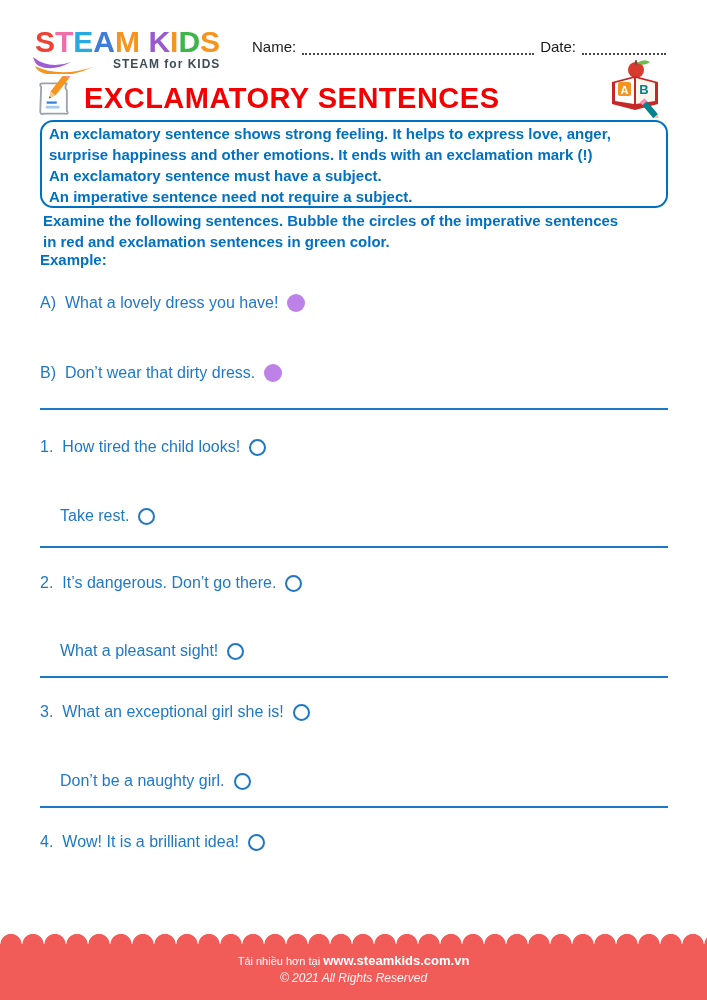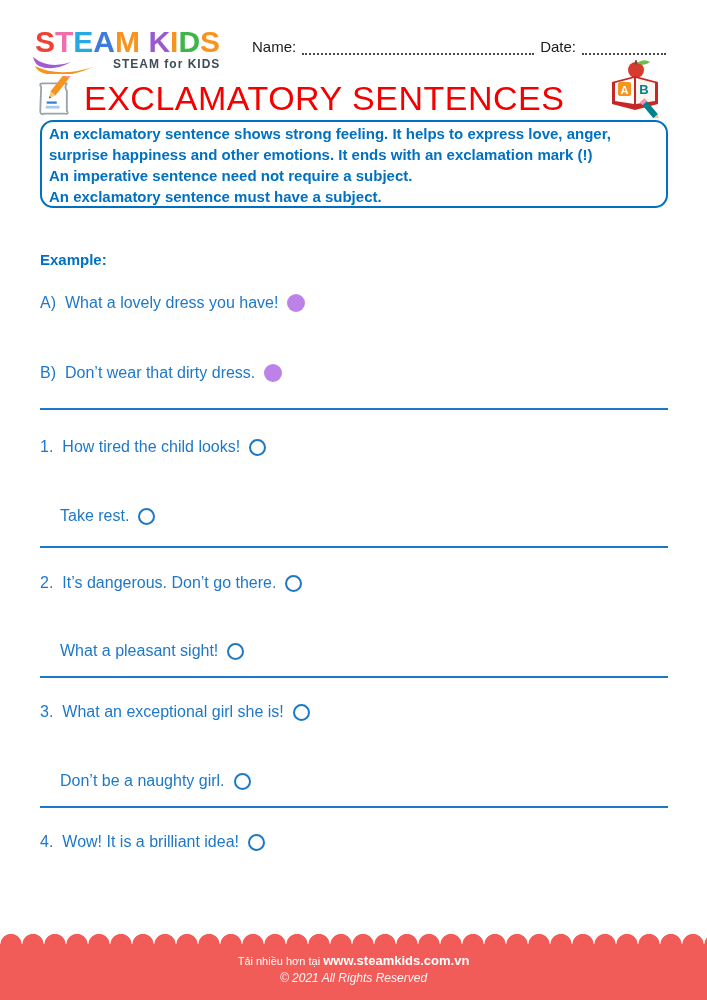--- a/index.html
+++ b/index.html
@@ -14,21 +14,21 @@
   .logo-letters { font-size:30px; font-weight:900; letter-spacing:0px; line-height:32px; white-space:pre; }
   .logo-swoosh { position:absolute; left:-4px; top:28px; }
   .logo-tagline { position:absolute; left:78px; top:31px; font-size:12px; font-weight:bold;
     color:#3d4d57; letter-spacing:1px; white-space:nowrap; }
   .namedate { position:absolute; left:252px; top:38px; width:424px; display:flex; align-items:center; font-size:15px; color:#1a1a1a; }
   .dotline { border-bottom:2px dotted #4a4a4a; height:16px; margin:0 6px; }
   .dotline.name { width:232px; }
   .dotline.date { width:84px; }
   
   .title-row { position:absolute; left:32px; top:76px; display:flex; align-items:center; }
-  .title-text { margin-left:8px; font-size:34px; font-weight:400; letter-spacing:0.5px;
+  .title-text { margin-left:8px; font-size:29px; font-weight:700; letter-spacing:0.5px;
     color:var(--red-title,#f40000); white-space:nowrap; }
   .book-icon { position:absolute; left:606px; top:58px; }
   
   .info-box { position:absolute; left:40px; top:120px; width:628px; height:88px;
     border:2px solid var(--blue-bold,#0070c0); border-radius:13px; padding:1px 7px;
     color:var(--blue-bold,#0070c0); font-weight:bold; font-size:15px; line-height:21px; }
   .info-line { white-space:nowrap; }
   
   .instructions { position:absolute; left:43px; top:210px; width:640px;
     color:var(--blue-bold,#0070c0); font-weight:bold; font-size:15px; line-height:21px; }
@@ -102,24 +102,28 @@
     <g transform="rotate(-40 44 50)">
       <rect x="40" y="42" width="6" height="18" fill="#00838f"></rect>
       <polygon points="40,60 46,60 43,65" fill="#f3c98b"></polygon>
       <rect x="40" y="39" width="6" height="4" fill="#f48fb1"></rect>
     </g>
   </svg>
 
   <div class="info-box">
     <div class="info-line">An exclamatory sentence shows strong feeling. It helps to express love, anger,</div>
     <div class="info-line">surprise happiness and other emotions. It ends with an exclamation mark (!)</div>
+    <div class="info-line">An exclamatory sentence must have a subject.</div>
     <div class="info-line">An imperative sentence need not require a subject.</div>
-    <div class="info-line">An exclamatory sentence must have a subject.</div>
   </div>
 
+  <div class="instructions">
+    <div>Examine the following sentences. Bubble the circles of the imperative sentences</div>
+    <div>in red and exclamation sentences in green color.</div>
+  </div>
   <div class="example-label">Example:</div>
 
   <div class="sent-row" style="left:40px; top:294px;">
     <span>A)</span>
     <span>What a lovely dress you have!</span>
     <span class="bubble-filled"></span>
   </div>
   <div class="sent-row" style="left:40px; top:364px;">
     <span>B)</span>
     <span>Don’t wear that dirty dress.</span>

